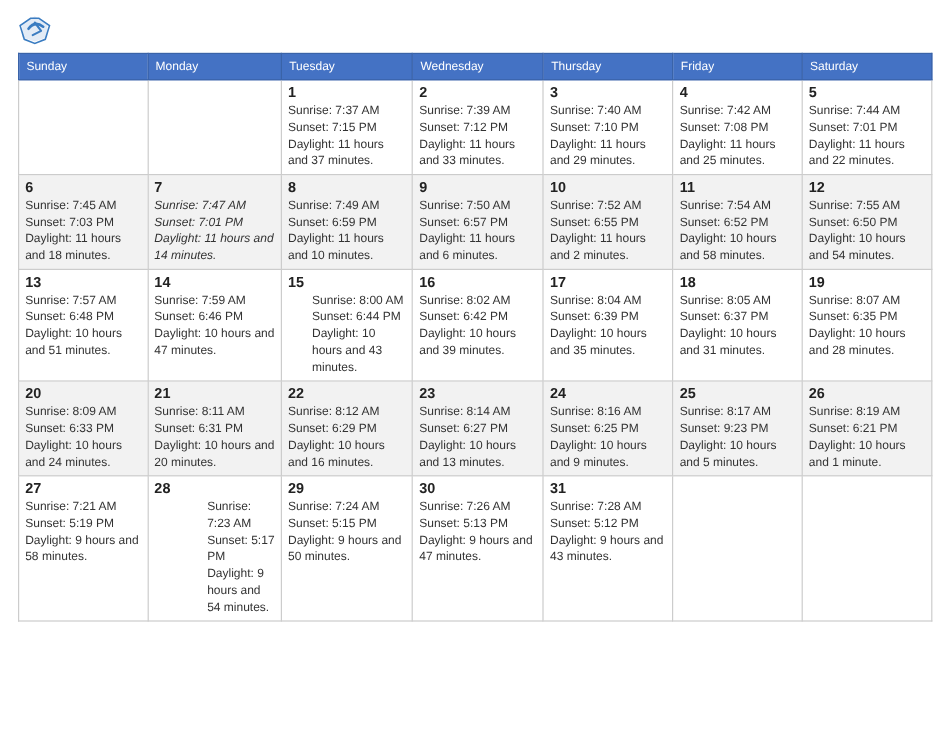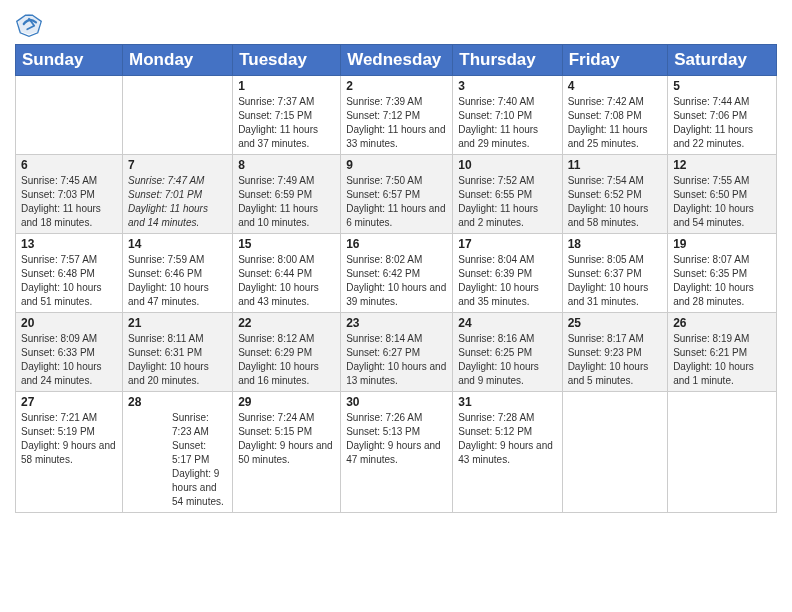--- a/index.html
+++ b/index.html
@@ -53,22 +53,22 @@
       margin-top: 2px;
     }
     .calendar {
       width: 100%;
       border-collapse: collapse;
       border: 1px solid #bbb;
     }
     .calendar th {
       background: #4472c4;
       color: #fff;
-      font-size: 17px;
-      font-weight: bold;
+      font-size: 10px;
+      font-weight: normal;
       text-align: left;
       padding: 5px 6px;
       border: 1px solid #3a63a8;
     }
     .calendar td {
       vertical-align: top;
       border: 1px solid #ccc;
       padding: 3px 5px;
       width: 113px;
       min-height: 75px;
@@ -156,21 +156,21 @@
           </td>
           <td>
             <span class="day-num">4</span>
             <div class="day-detail" style="white-space: pre-line;">Sunrise: 7:42 AM
 Sunset: 7:08 PM
 Daylight: 11 hours and 25 minutes.</div>
           </td>
           <td>
             <span class="day-num">5</span>
             <div class="day-detail" style="white-space: pre-line;">Sunrise: 7:44 AM
-Sunset: 7:06 PM
+Sunset: 7:01 PM
 Daylight: 11 hours and 22 minutes.</div>
           </td>
         </tr>
         <tr class="row-even">
           <td>
             <span class="day-num">6</span>
             <div class="day-detail" style="white-space: pre-line;">Sunrise: 7:45 AM
 Sunset: 7:03 PM
 Daylight: 11 hours and 18 minutes.</div>
           </td>
@@ -219,21 +219,21 @@
 Daylight: 10 hours and 51 minutes.</div>
           </td>
           <td>
             <span class="day-num">14</span>
             <div class="day-detail" style="white-space: pre-line;">Sunrise: 7:59 AM
 Sunset: 6:46 PM
 Daylight: 10 hours and 47 minutes.</div>
           </td>
           <td>
             <span class="day-num">15</span>
-            <div class="day-detail" style="white-space: pre-line;">Sunrise: 8:00 AM
+            <div class="day-detail" style="white-space: pre-line; margin-left: 20px;">Sunrise: 8:00 AM
 Sunset: 6:44 PM
 Daylight: 10 hours and 43 minutes.</div>
           </td>
           <td>
             <span class="day-num">16</span>
             <div class="day-detail" style="white-space: pre-line;">Sunrise: 8:02 AM
 Sunset: 6:42 PM
 Daylight: 10 hours and 39 minutes.</div>
           </td>
           <td>

